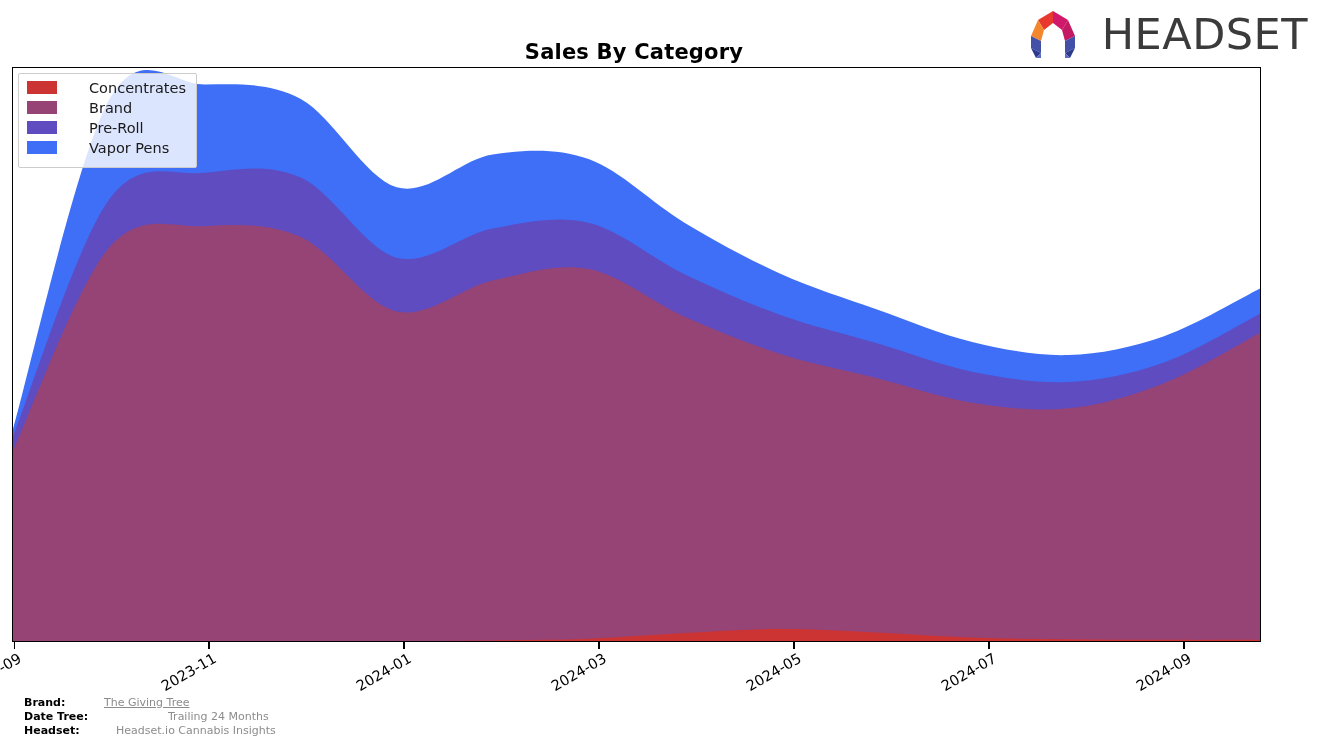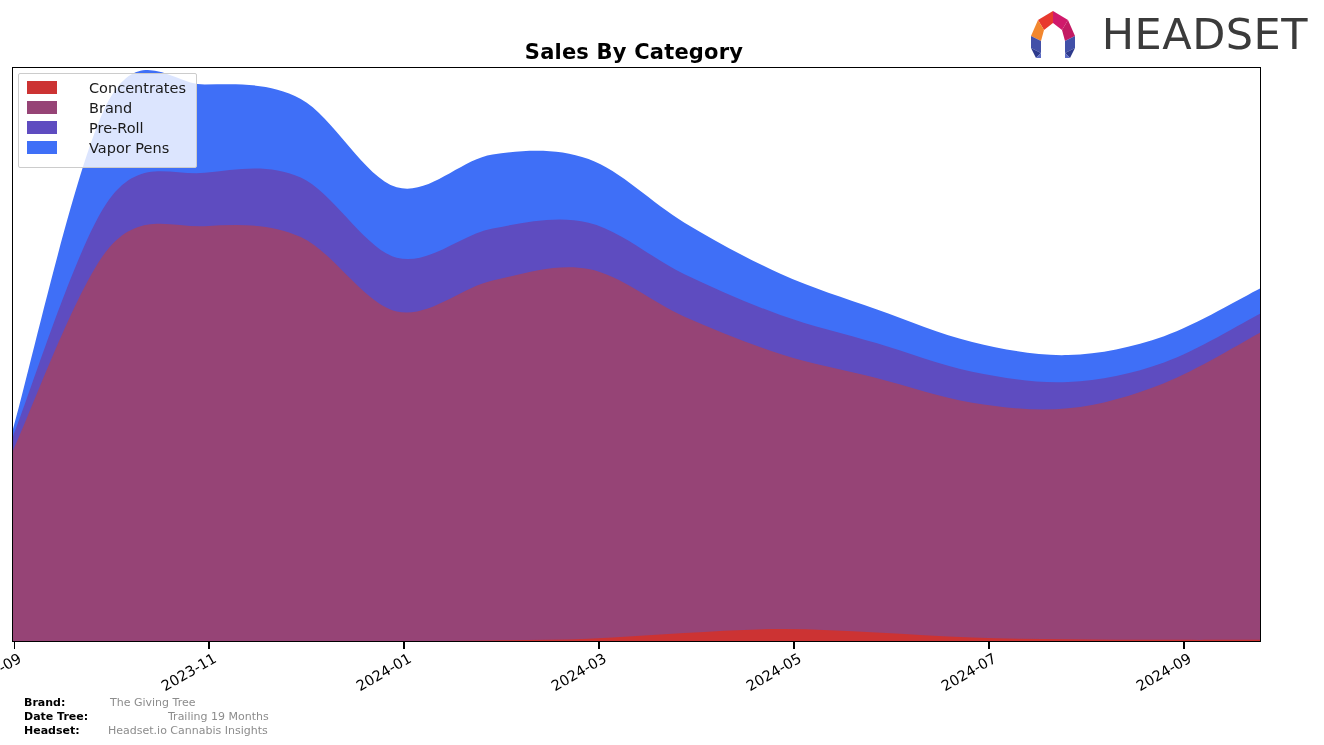--- a/index.html
+++ b/index.html
@@ -107,23 +107,23 @@
   .meta-row { position: relative; height: 14px; white-space: nowrap; }
   .meta-label {
     position: absolute; left: 24px;
     font-weight: bold;
     color: #000000;
   }
   .meta-value {
     position: absolute;
     color: #8c8c8c;
   }
-  .meta-row-brand .meta-value { left: 110px; }
+  .meta-row-brand .meta-value { left: 104px; text-decoration: underline; }
   .meta-row-date  .meta-value { left: 168px; }
-  .meta-row-src   .meta-value { left: 108px; }
+  .meta-row-src   .meta-value { left: 116px; }
 </style>
 </head>
 <body>
 
 <div id="root">
 
   <div id="chart-title">Sales By Category</div>
 
   <div id="brand-logo">
     <svg id="brand-mark" viewBox="0 0 62 52">
@@ -188,21 +188,21 @@
       <div class="x-tick-label" style="left: 1121.94px; width: 64px;">2024-09</div>
     </div>
 
   <div id="footer-meta">
     <div class="meta-row meta-row-brand">
       <span class="meta-label">Brand:</span>
       <span class="meta-value">The Giving Tree</span>
     </div>
     <div class="meta-row meta-row-date">
       <span class="meta-label">Date Tree:</span>
-      <span class="meta-value">Trailing 19 Months</span>
+      <span class="meta-value">Trailing 24 Months</span>
     </div>
     <div class="meta-row meta-row-src">
       <span class="meta-label">Headset:</span>
       <span class="meta-value">Headset.io Cannabis Insights</span>
     </div>
   </div>
 
 </div>
 
 </body></html>

